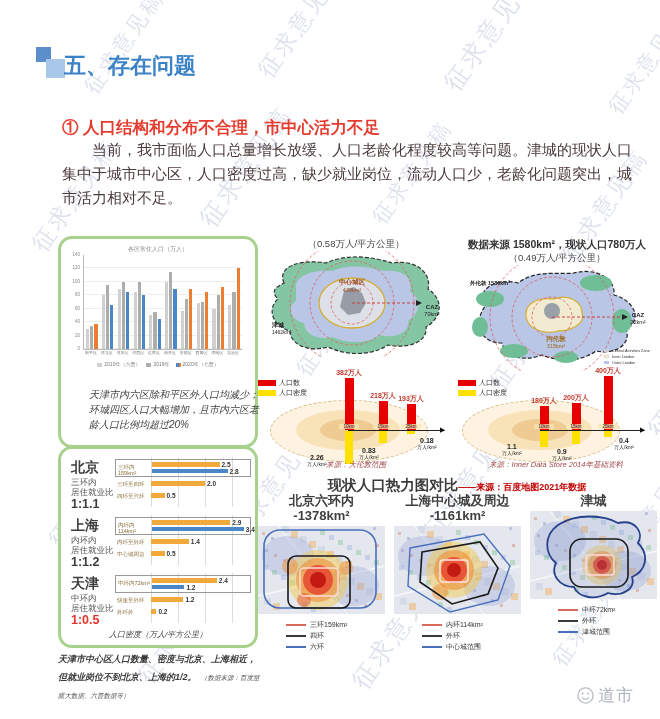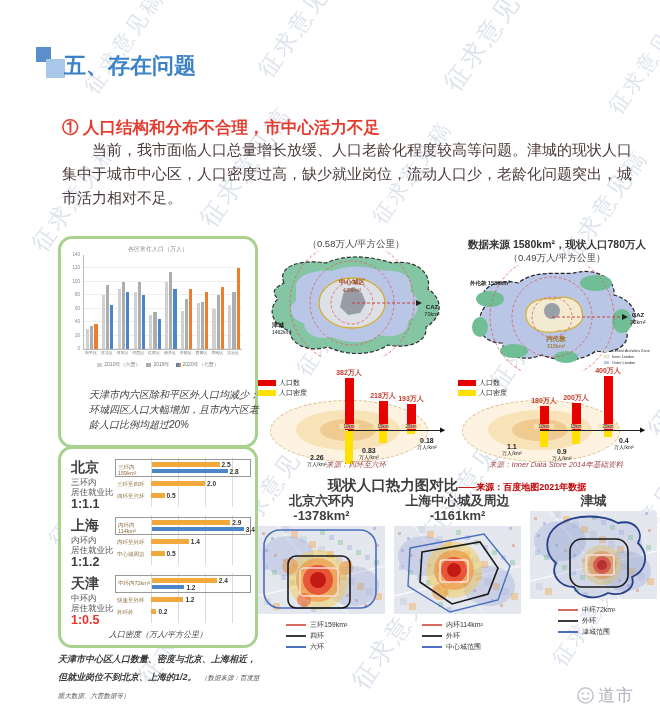--- a/index.html
+++ b/index.html
@@ -289,21 +289,21 @@
       <div class="rbar" style="left: 123px; top: 28.57px; height: 29.43px;"></div>
       <div class="rbar-lab" style="left: 105px; top: 18.57px;">218万人</div>
       <div class="ybar" style="left: 123px; top: 59px; height: 12.035px;"></div>
       <div class="kmlab" style="left: 117px; top: 52px;">15km</div>
       <div class="dlab" style="left: 103px; top: 72.035px;"><b>0.83</b><i>万人/km²</i></div>
       <div class="rbar" style="left: 151px; top: 31.945px; height: 26.055px;"></div>
       <div class="rbar-lab" style="left: 133px; top: 21.945px;">193万人</div>
       <div class="ybar" style="left: 151px; top: 59px; height: 2.61px;"></div>
       <div class="kmlab" style="left: 145px; top: 52px;">25km</div>
       <div class="dlab" style="left: 161px; top: 62px;"><b>0.18</b><i>万人/km²</i></div>
-      <div class="ring-src">来源：四环至六环</div>
+      <div class="ring-src">来源：大伦敦范围</div>
     </div>
   <div class="ring" id="ring-ld">
       <div class="el" style="width: 156px; height: 60px; left: 6px; top: 28px; background: rgb(253, 243, 224); border: 1px dashed rgb(217, 189, 143);"></div>
       <div class="el" style="width: 104px; height: 40px; left: 32px; top: 38px; background: rgb(248, 226, 184);"></div>
       <div class="el" style="width: 56px; height: 22px; left: 56px; top: 47px; background: rgb(239, 203, 146);"></div>
       <div class="rlg-row" style="left: 2px; top: 6px;">
         <span class="rlg-sw" style="background: rgb(230, 0, 0);"></span>
         <span>人口数</span>
       </div>
       <div class="rlg-row" style="left: 2px; top: 16px;">

